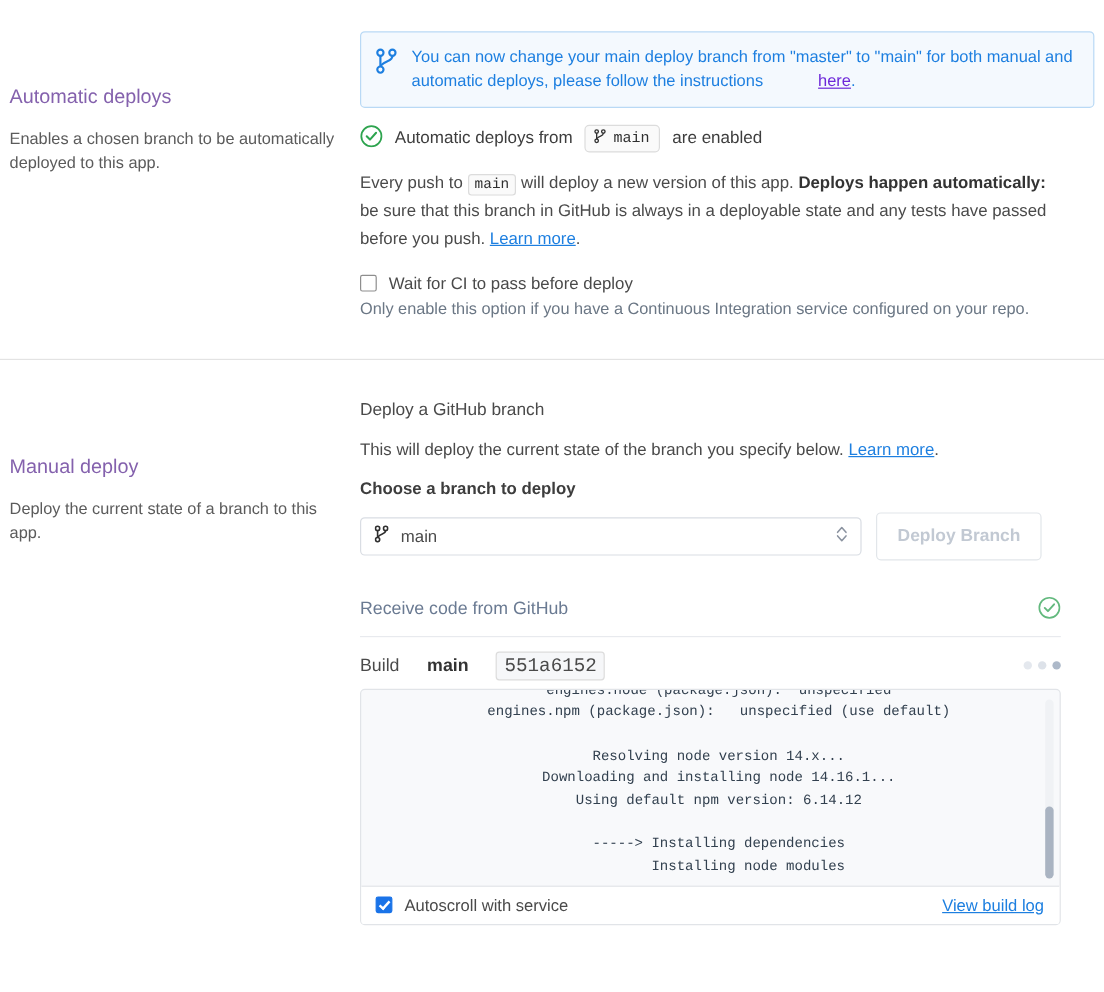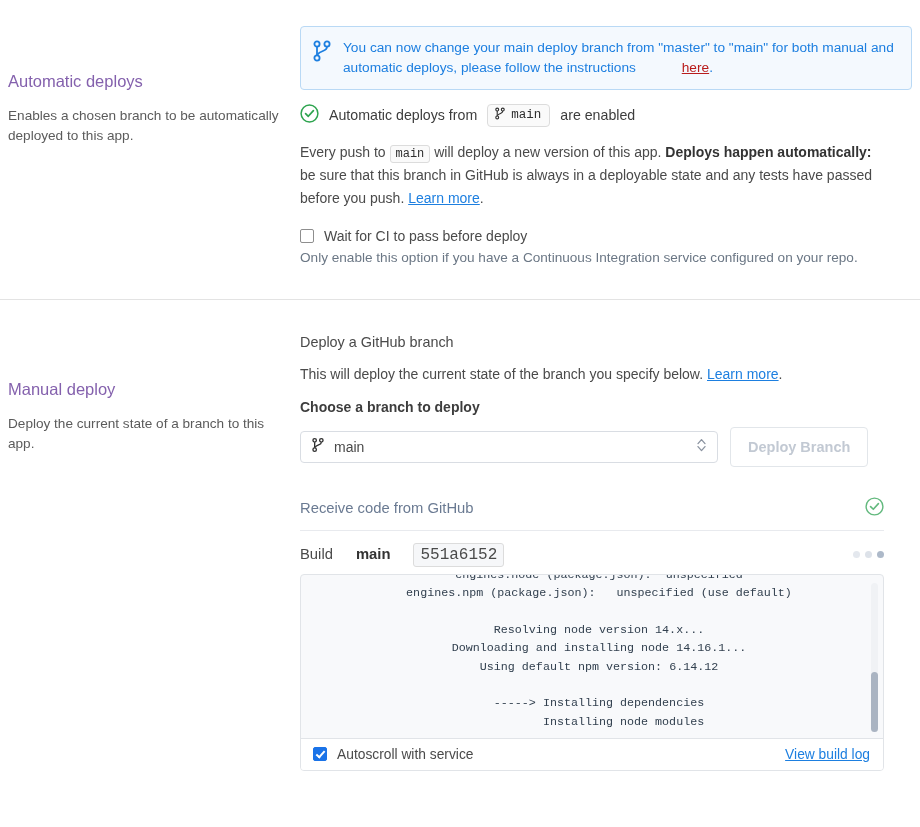--- a/index.html
+++ b/index.html
@@ -67,21 +67,21 @@
     display: flex;
     align-items: flex-start;
     gap: 12px;
   }
   .banner-text {
     color: #1d7fe0;
     font-size: 13.7px;
     line-height: 1.45;
   }
   .banner-text a {
-    color: #b91c1c;
+    color: #6d28d9;
     text-decoration: underline;
     padding-left: 42px;
   }
   .branch-svg { display: block; }
 
   
   .status-line {
     display: flex;
     align-items: center;
     gap: 10px;

